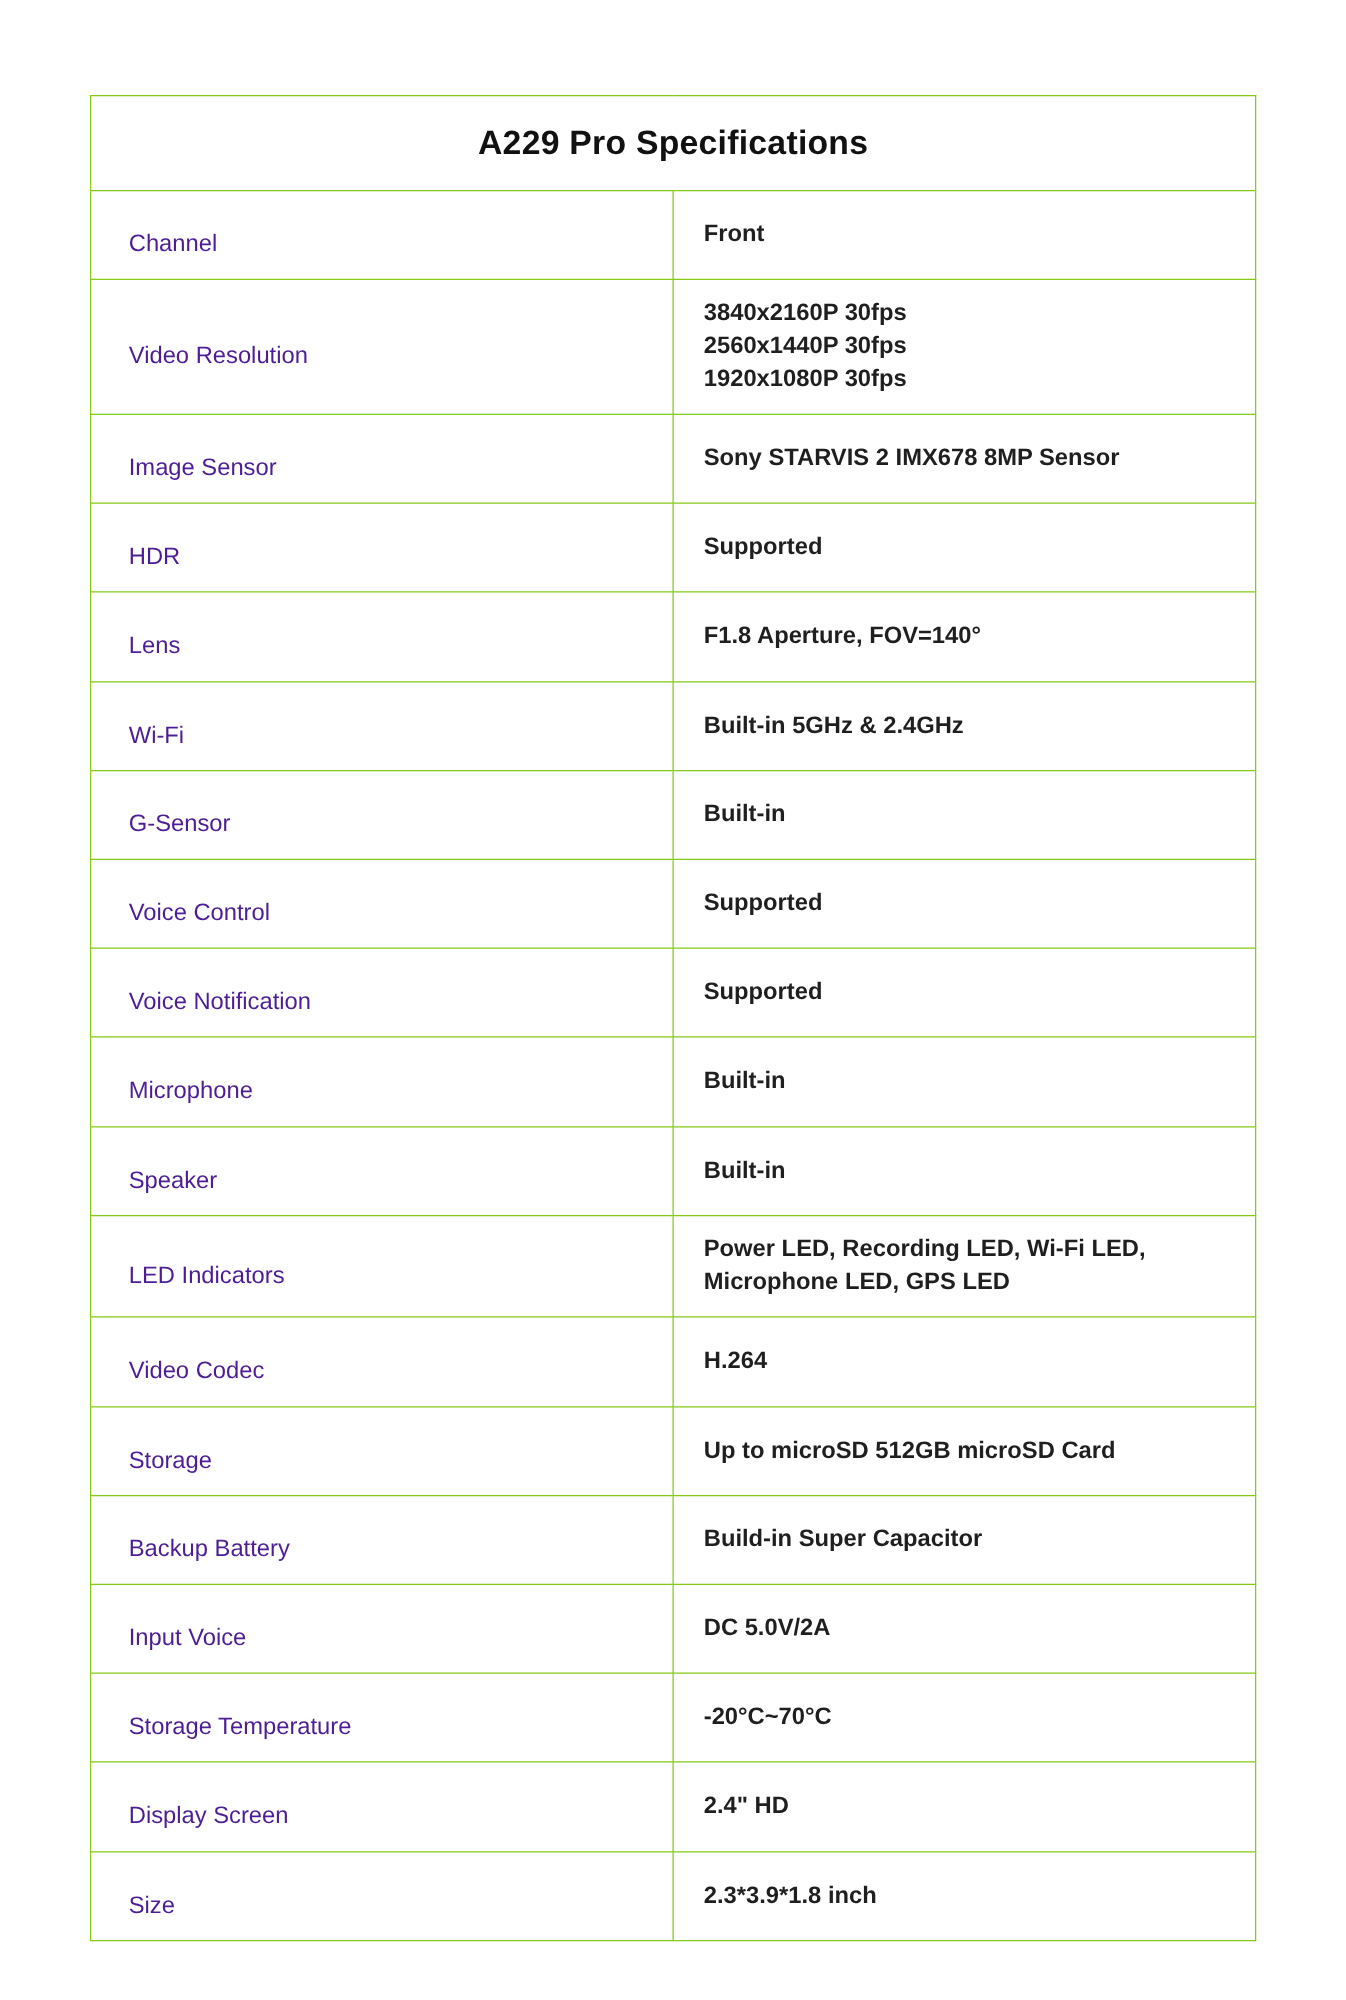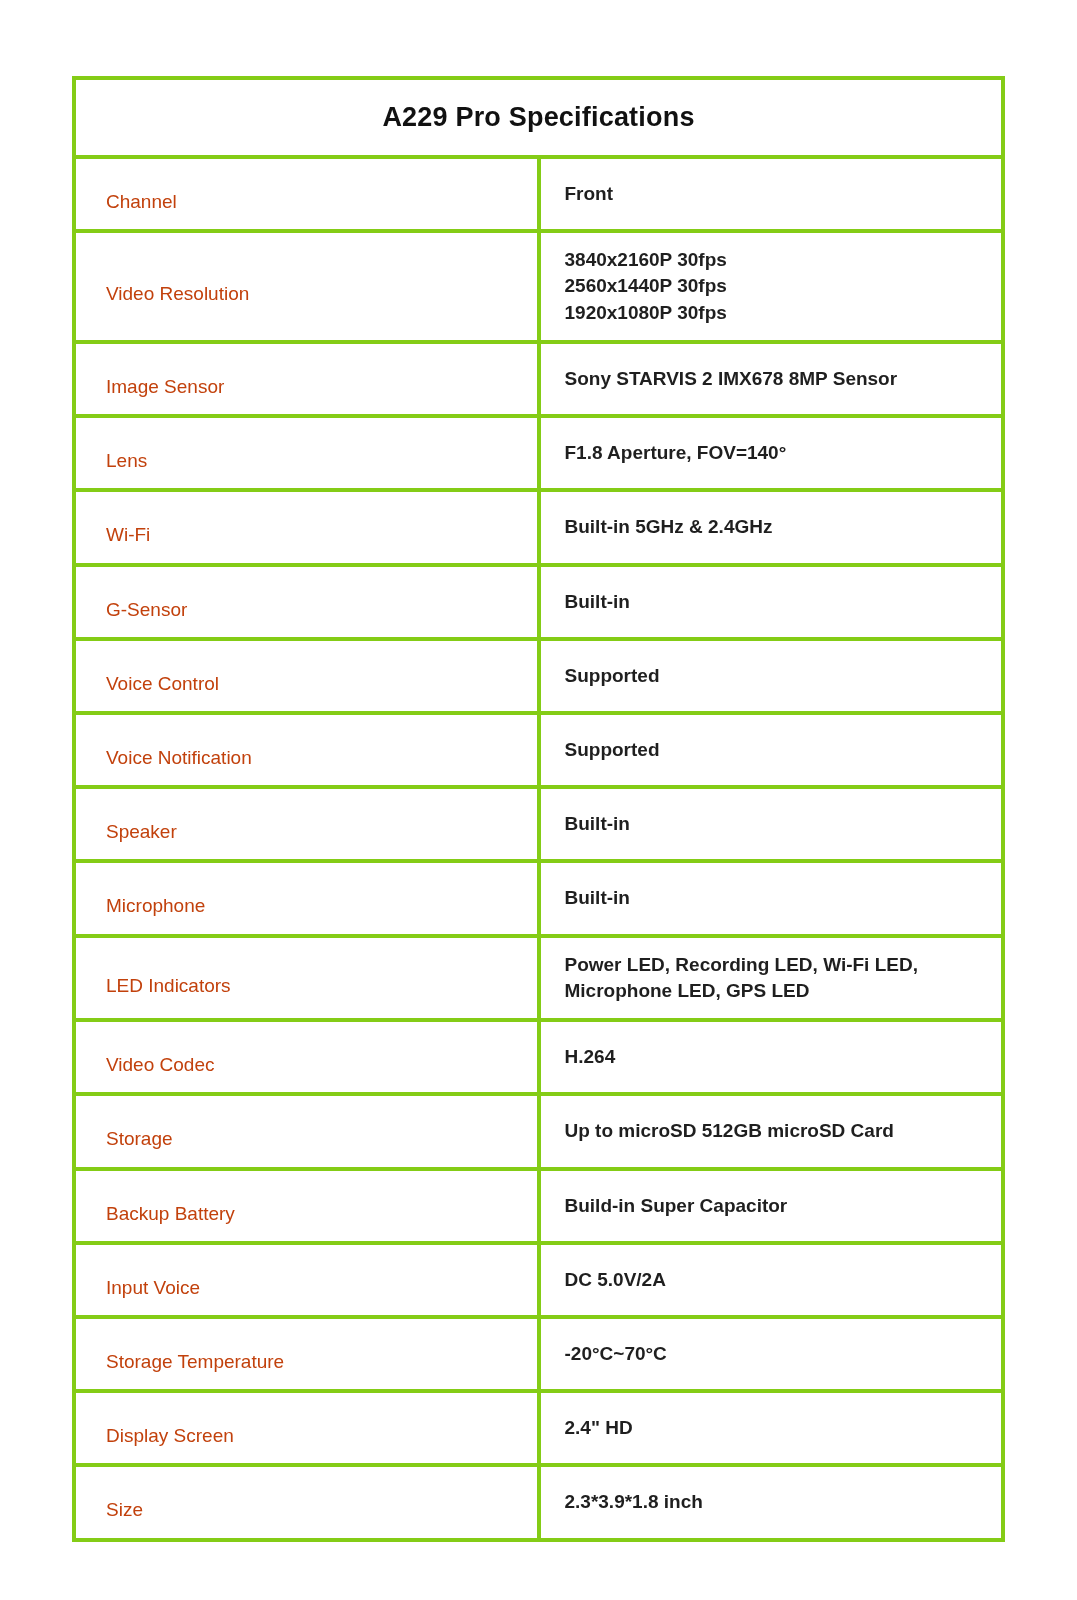--- a/index.html
+++ b/index.html
@@ -16,37 +16,37 @@
     padding: 76px 72px 70px 72px;
     background: #ffffff;
   }
   table.spec-table {
     width: 100%;
     border-collapse: collapse;
     table-layout: fixed;
   }
   table.spec-table th,
   table.spec-table td {
-    border: 4px solid #84cc16;
+    border: 1px solid #84cc16;
   }
   .title-cell {
     text-align: center;
     font-size: 27px;
     font-weight: 700;
     letter-spacing: 0.2px;
     padding: 22px 10px;
     color: #111111;
   }
   td.label-cell {
     width: 41.4%;
     padding: 30px 20px 14px 30px;
     font-size: 19px;
     line-height: 1.38;
     vertical-align: middle;
-    color: #c2410c;
+    color: #4c1d95;
   }
   td.value-cell {
     padding: 14px 24px 14px 24px;
     font-size: 19px;
     line-height: 1.38;
     vertical-align: middle;
     white-space: pre-line;
     color: #1f1f1f;
     font-weight: bold;
   }
@@ -70,45 +70,49 @@
           <td class="label-cell">Video Resolution</td>
           <td class="value-cell">3840x2160P 30fps
 2560x1440P 30fps
 1920x1080P 30fps</td>
         </tr>
         <tr>
           <td class="label-cell">Image Sensor</td>
           <td class="value-cell">Sony STARVIS 2 IMX678 8MP Sensor</td>
         </tr>
         <tr>
+          <td class="label-cell">HDR</td>
+          <td class="value-cell">Supported</td>
+        </tr>
+        <tr>
           <td class="label-cell">Lens</td>
           <td class="value-cell">F1.8 Aperture, FOV=140°</td>
         </tr>
         <tr>
           <td class="label-cell">Wi-Fi</td>
           <td class="value-cell">Built-in 5GHz &amp; 2.4GHz</td>
         </tr>
         <tr>
           <td class="label-cell">G-Sensor</td>
           <td class="value-cell">Built-in</td>
         </tr>
         <tr>
           <td class="label-cell">Voice Control</td>
           <td class="value-cell">Supported</td>
         </tr>
         <tr>
           <td class="label-cell">Voice Notification</td>
           <td class="value-cell">Supported</td>
         </tr>
         <tr>
-          <td class="label-cell">Speaker</td>
+          <td class="label-cell">Microphone</td>
           <td class="value-cell">Built-in</td>
         </tr>
         <tr>
-          <td class="label-cell">Microphone</td>
+          <td class="label-cell">Speaker</td>
           <td class="value-cell">Built-in</td>
         </tr>
         <tr>
           <td class="label-cell">LED Indicators</td>
           <td class="value-cell">Power LED, Recording LED, Wi-Fi LED, Microphone LED, GPS LED</td>
         </tr>
         <tr>
           <td class="label-cell">Video Codec</td>
           <td class="value-cell">H.264</td>
         </tr>

